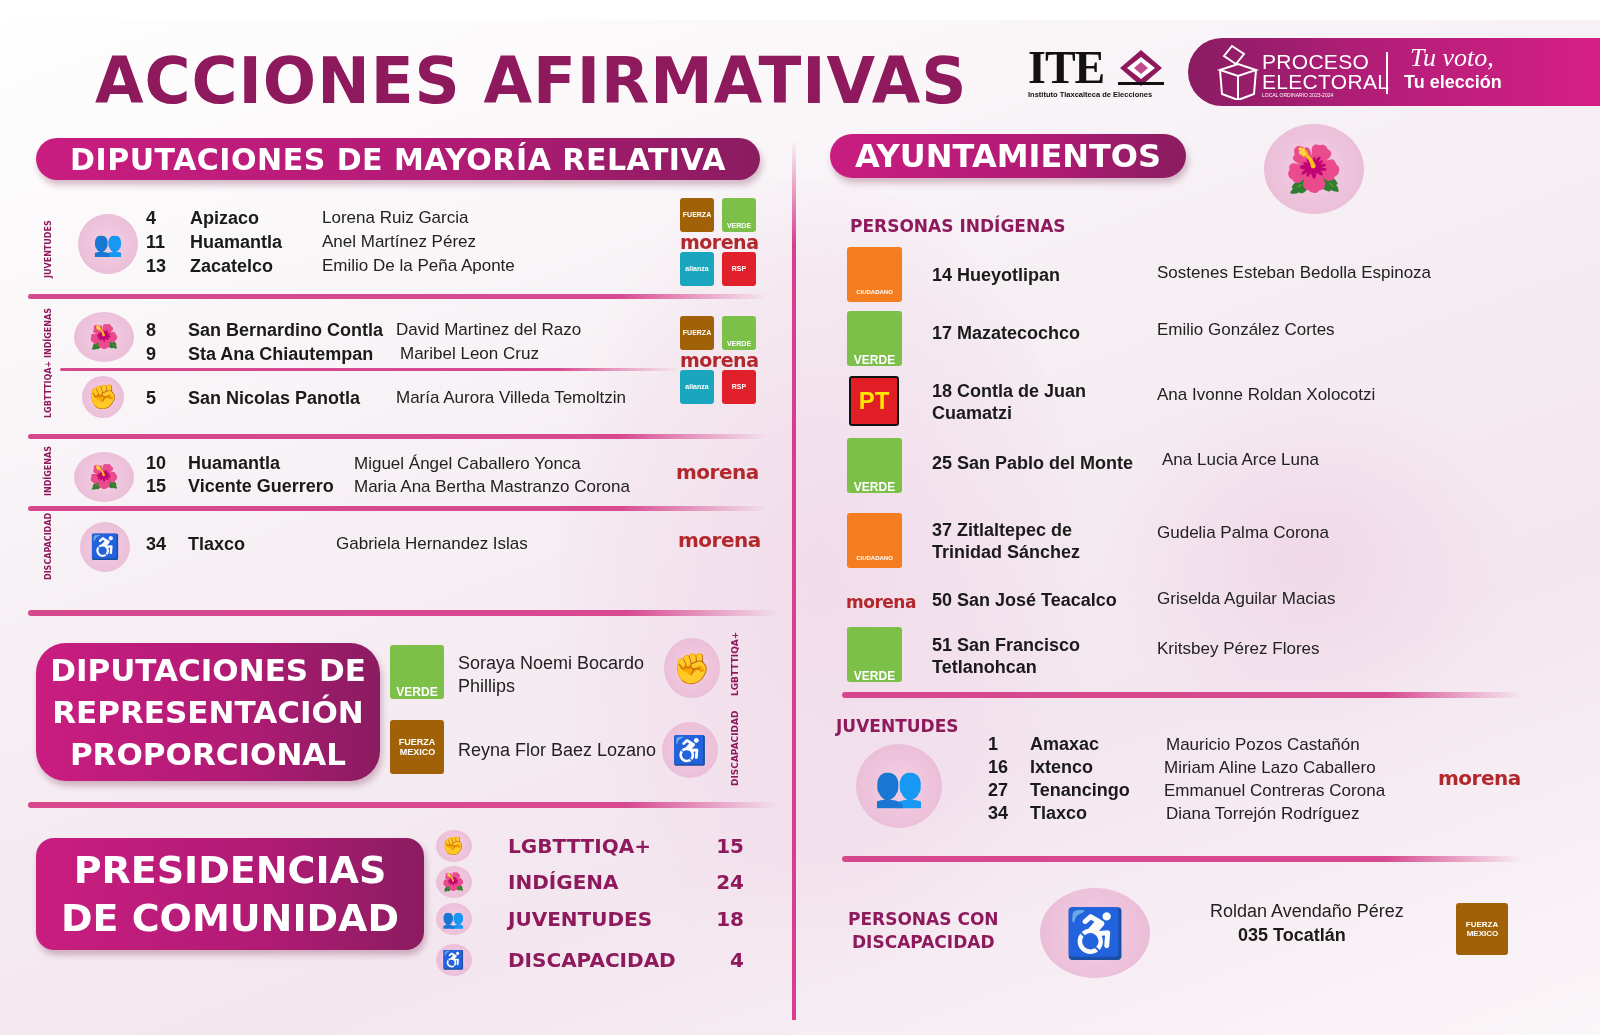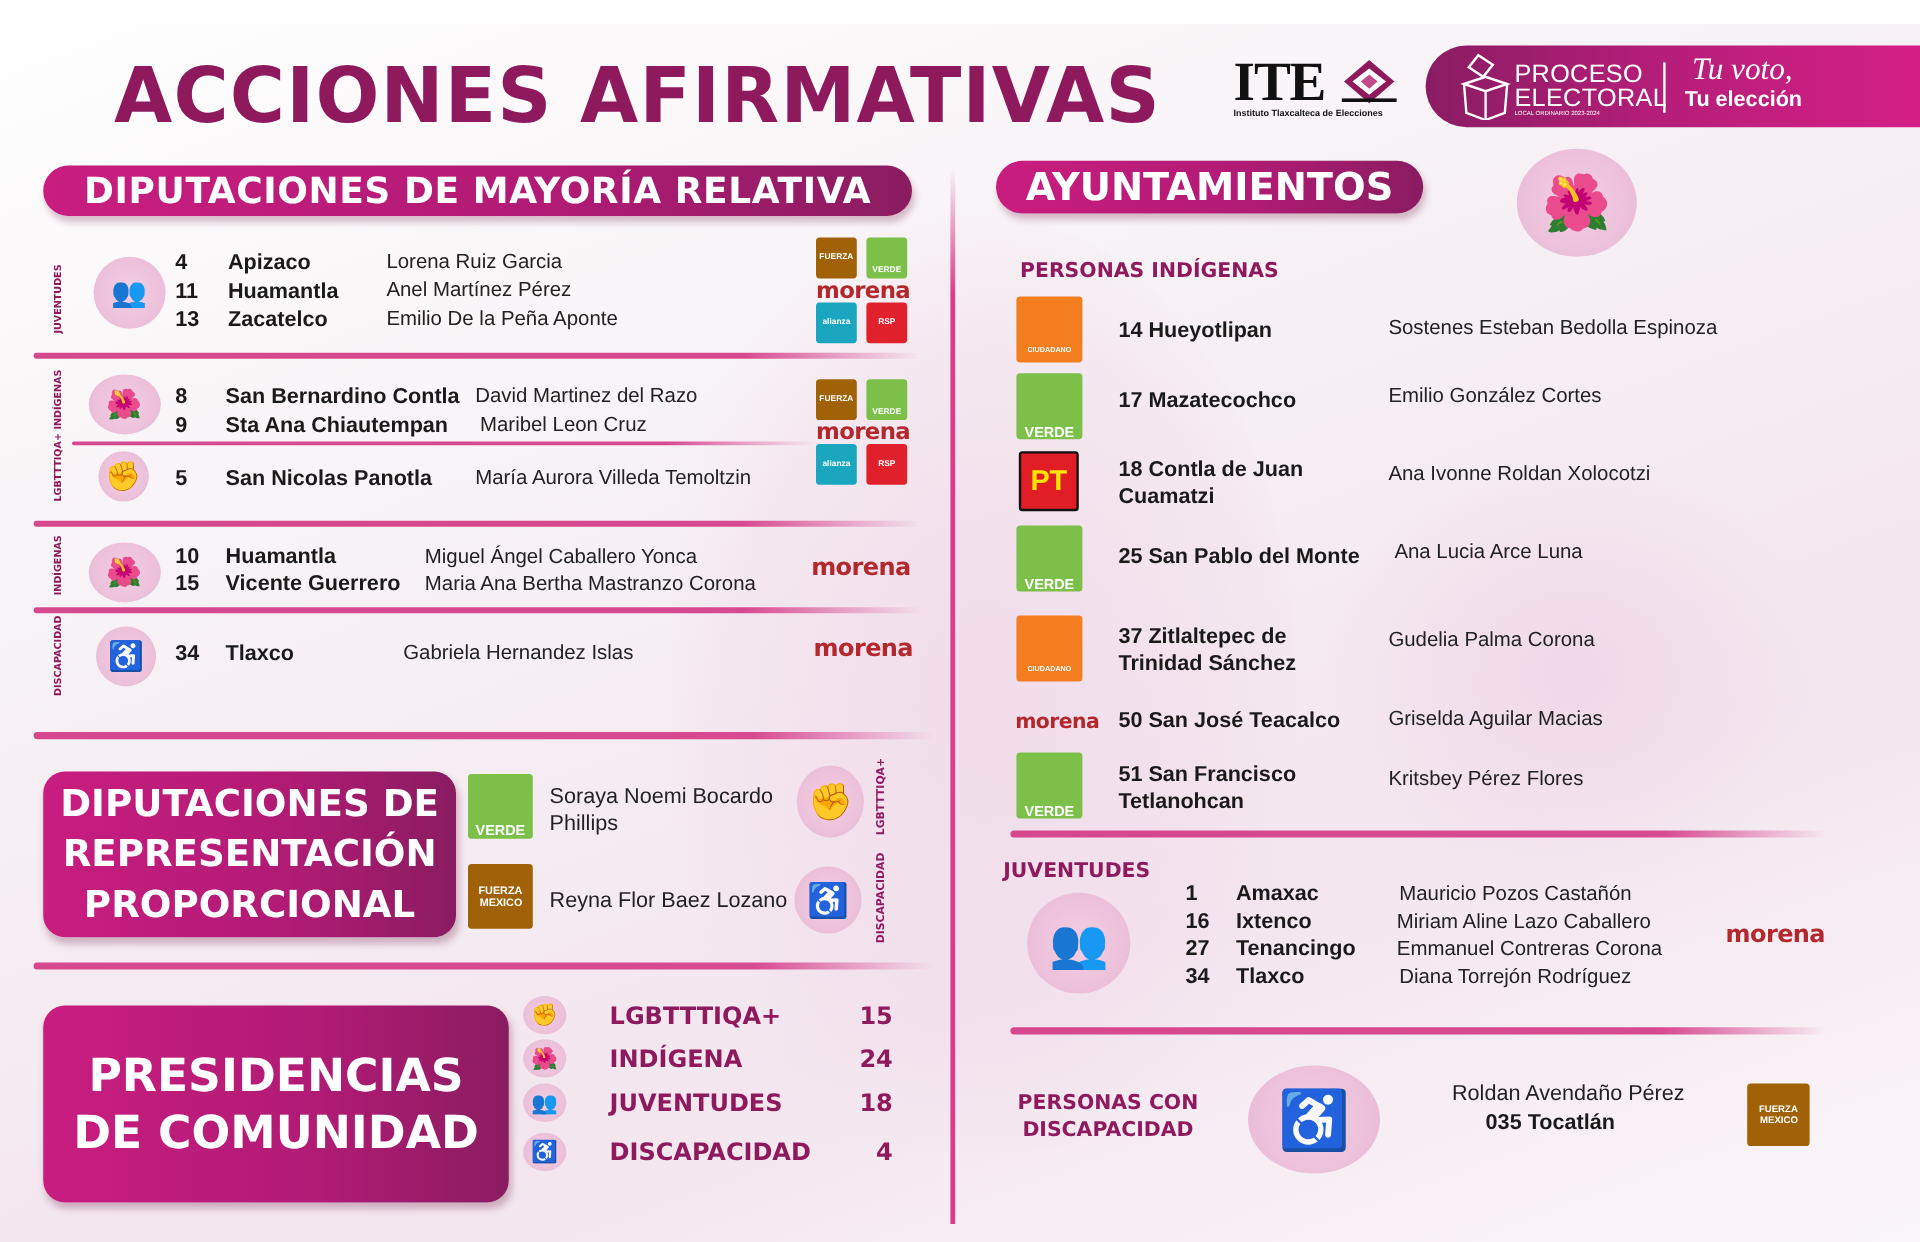--- a/index.html
+++ b/index.html
@@ -6,22 +6,22 @@
 html,body{width:1600px;height:1035px;overflow:hidden}
 body{position:relative;background:linear-gradient(160deg,#ffffff 0%,#f6f0f4 40%,#f3e6ef 70%,#fbf6f9 100%);font-family:"Liberation Sans",sans-serif;color:#1a1a1a}
 .abs{position:absolute}
 .topstrip{left:0;top:0;width:1600px;height:20px;background:#fff}
 .map-shape{left:560px;top:180px;width:520px;height:780px;background:radial-gradient(ellipse at center,#f0d8e8 0%,rgba(240,216,232,0.4) 55%,rgba(240,216,232,0) 75%);border-radius:40% 50% 45% 40%;opacity:.8}
 .map-shape2{left:1100px;top:380px;width:420px;height:360px;background:radial-gradient(ellipse at center,#f0d8e8 0%,rgba(240,216,232,0) 70%)}
 .title{left:95px;top:44px;font-size:64px;font-weight:900;color:#8e1a5d;letter-spacing:1px;font-family:"DejaVu Sans",sans-serif;transform:scaleX(0.98);transform-origin:left}
 .pill{background:linear-gradient(90deg,#c91d80 0%,#b01b74 60%,#8a1c60 100%);color:#fff;font-weight:900;font-family:"DejaVu Sans",sans-serif;border-radius:22px;box-shadow:2px 5px 6px rgba(120,40,80,.3);display:flex;align-items:center;justify-content:center;text-align:center}
 .pill-h1{left:36px;top:138px;width:724px;height:42px;font-size:30px;letter-spacing:.5px}
 .pill-h2{left:830px;top:134px;width:356px;height:44px;font-size:32px}
-.pill-rp{left:36px;top:643px;width:344px;height:138px;font-size:31px;line-height:42px;border-radius:18px}
-.pill-pc{left:36px;top:838px;width:388px;height:164px;font-size:38px;line-height:48px;border-radius:18px}
+.pill-rp{left:36px;top:643px;width:344px;height:138px;font-size:31px;line-height:42px;border-radius:30px}
+.pill-pc{left:36px;top:838px;width:388px;height:112px;font-size:38px;line-height:48px;border-radius:18px}
 .ite{left:1028px;top:46px;width:150px;height:52px}
 .ite-letters{font-family:"Liberation Serif",serif;font-weight:900;font-size:46px;color:#111;letter-spacing:-1px;line-height:44px}
 .ite-sub{font-size:7.5px;font-weight:700;color:#111;white-space:nowrap;margin-top:0px}
 .ite-diamond{left:1118px;top:48px;width:46px;height:40px}
 .proc{left:1188px;top:38px;width:412px;height:68px;border-radius:34px 0 0 34px;background:linear-gradient(90deg,#8a1c63 0%,#b31e78 45%,#d51f86 100%)}
 .proc-box{left:1216px;top:44px;width:44px;height:56px}
 .proc-text{left:1262px;top:52px;color:#fff;font-size:21px;line-height:20px;font-family:"Liberation Sans",sans-serif;letter-spacing:.3px}
 .proc-sub{left:1262px;top:92px;color:#fff;font-size:5px;white-space:nowrap}
 .proc-div{left:1386px;top:52px;width:2px;height:42px;background:#fff}
 .proc-slogan1{left:1410px;top:46px;color:#fff;font-family:"Liberation Serif",serif;font-style:italic;font-size:26px;line-height:24px}

